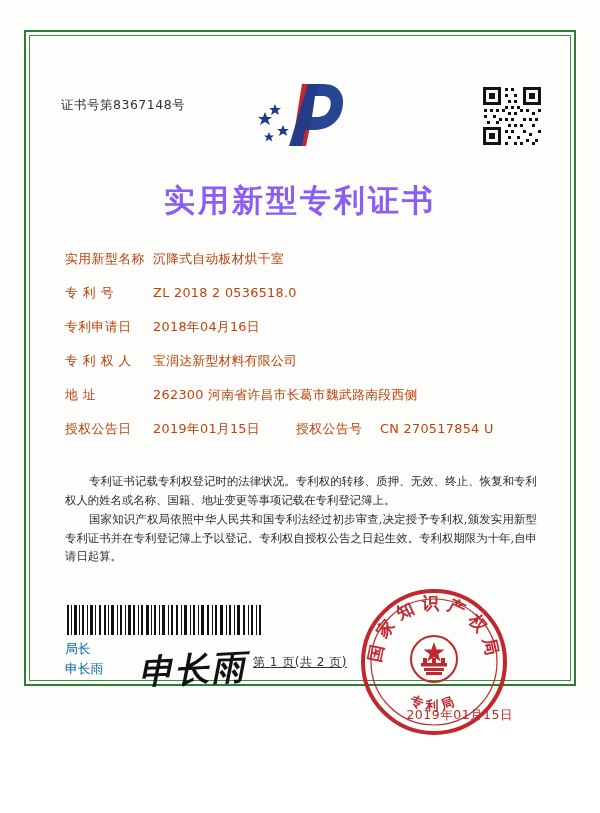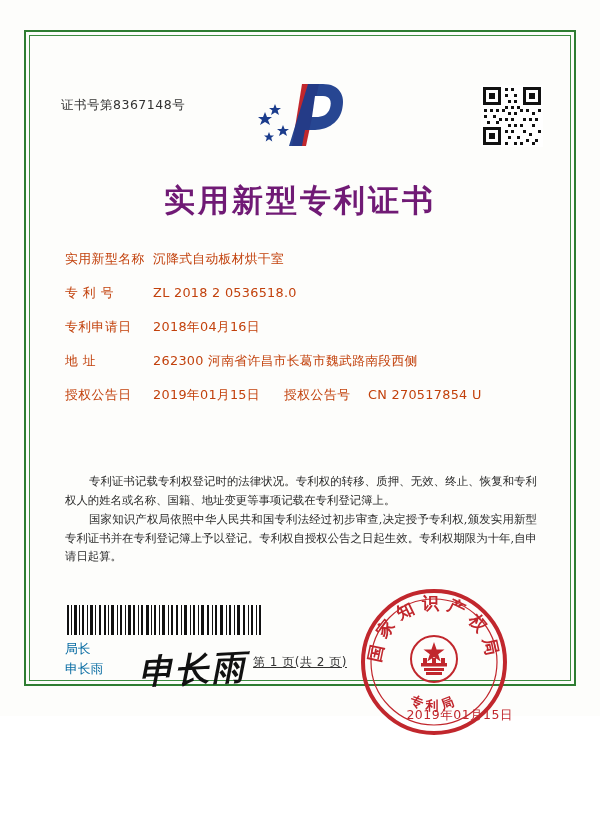--- a/index.html
+++ b/index.html
@@ -80,21 +80,21 @@
   .title {
     position: absolute;
     left: 0;
     right: 0;
     top: 145px;
     text-align: center;
     font-family: "DejaVu Serif", "Liberation Serif", serif;
     font-size: 31px;
     font-weight: bold;
     letter-spacing: 3px;
-    color: #701a75;
+    color: #8b5cf6;
   }
   .fields {
     position: absolute;
     left: 36px;
     right: 36px;
     top: 215px;
   }
   .field-line {
     font-size: 12.8px;
     color: #c2410c;
@@ -106,21 +106,21 @@
     display: inline-block;
     width: 84px;
     letter-spacing: 0.5px;
   }
   .field-value {
     letter-spacing: 0.3px;
   }
   .field-line.two-col .second-label {
     display: inline-block;
     width: 80px;
-    margin-left: 20px;
+    margin-left: 32px;
     letter-spacing: 0.5px;
   }
   .paragraphs {
     position: absolute;
     left: 36px;
     right: 34px;
     top: 437px;
     font-family: "DejaVu Serif", "Liberation Serif", serif;
     font-size: 11.4px;
     line-height: 18.5px;
@@ -297,20 +297,24 @@
       <div class="field-line">
         <span class="field-label">专 利 号</span>
         <span class="field-value">ZL 2018 2 0536518.0</span>
       </div>
 
       <div class="field-line">
         <span class="field-label">专利申请日</span>
         <span class="field-value">2018年04月16日</span>
       </div>
 
+      <div class="field-line">
+        <span class="field-label">专 利 权 人</span>
+        <span class="field-value">宝润达新型材料有限公司</span>
+      </div>
 
       <div class="field-line">
         <span class="field-label">地 址</span>
         <span class="field-value">262300 河南省许昌市长葛市魏武路南段西侧</span>
       </div>
 
       <div class="field-line two-col">
         <span class="field-label">授权公告日</span>
         <span class="field-value">2019年01月15日</span>
         <span class="second-label">授权公告号</span>

